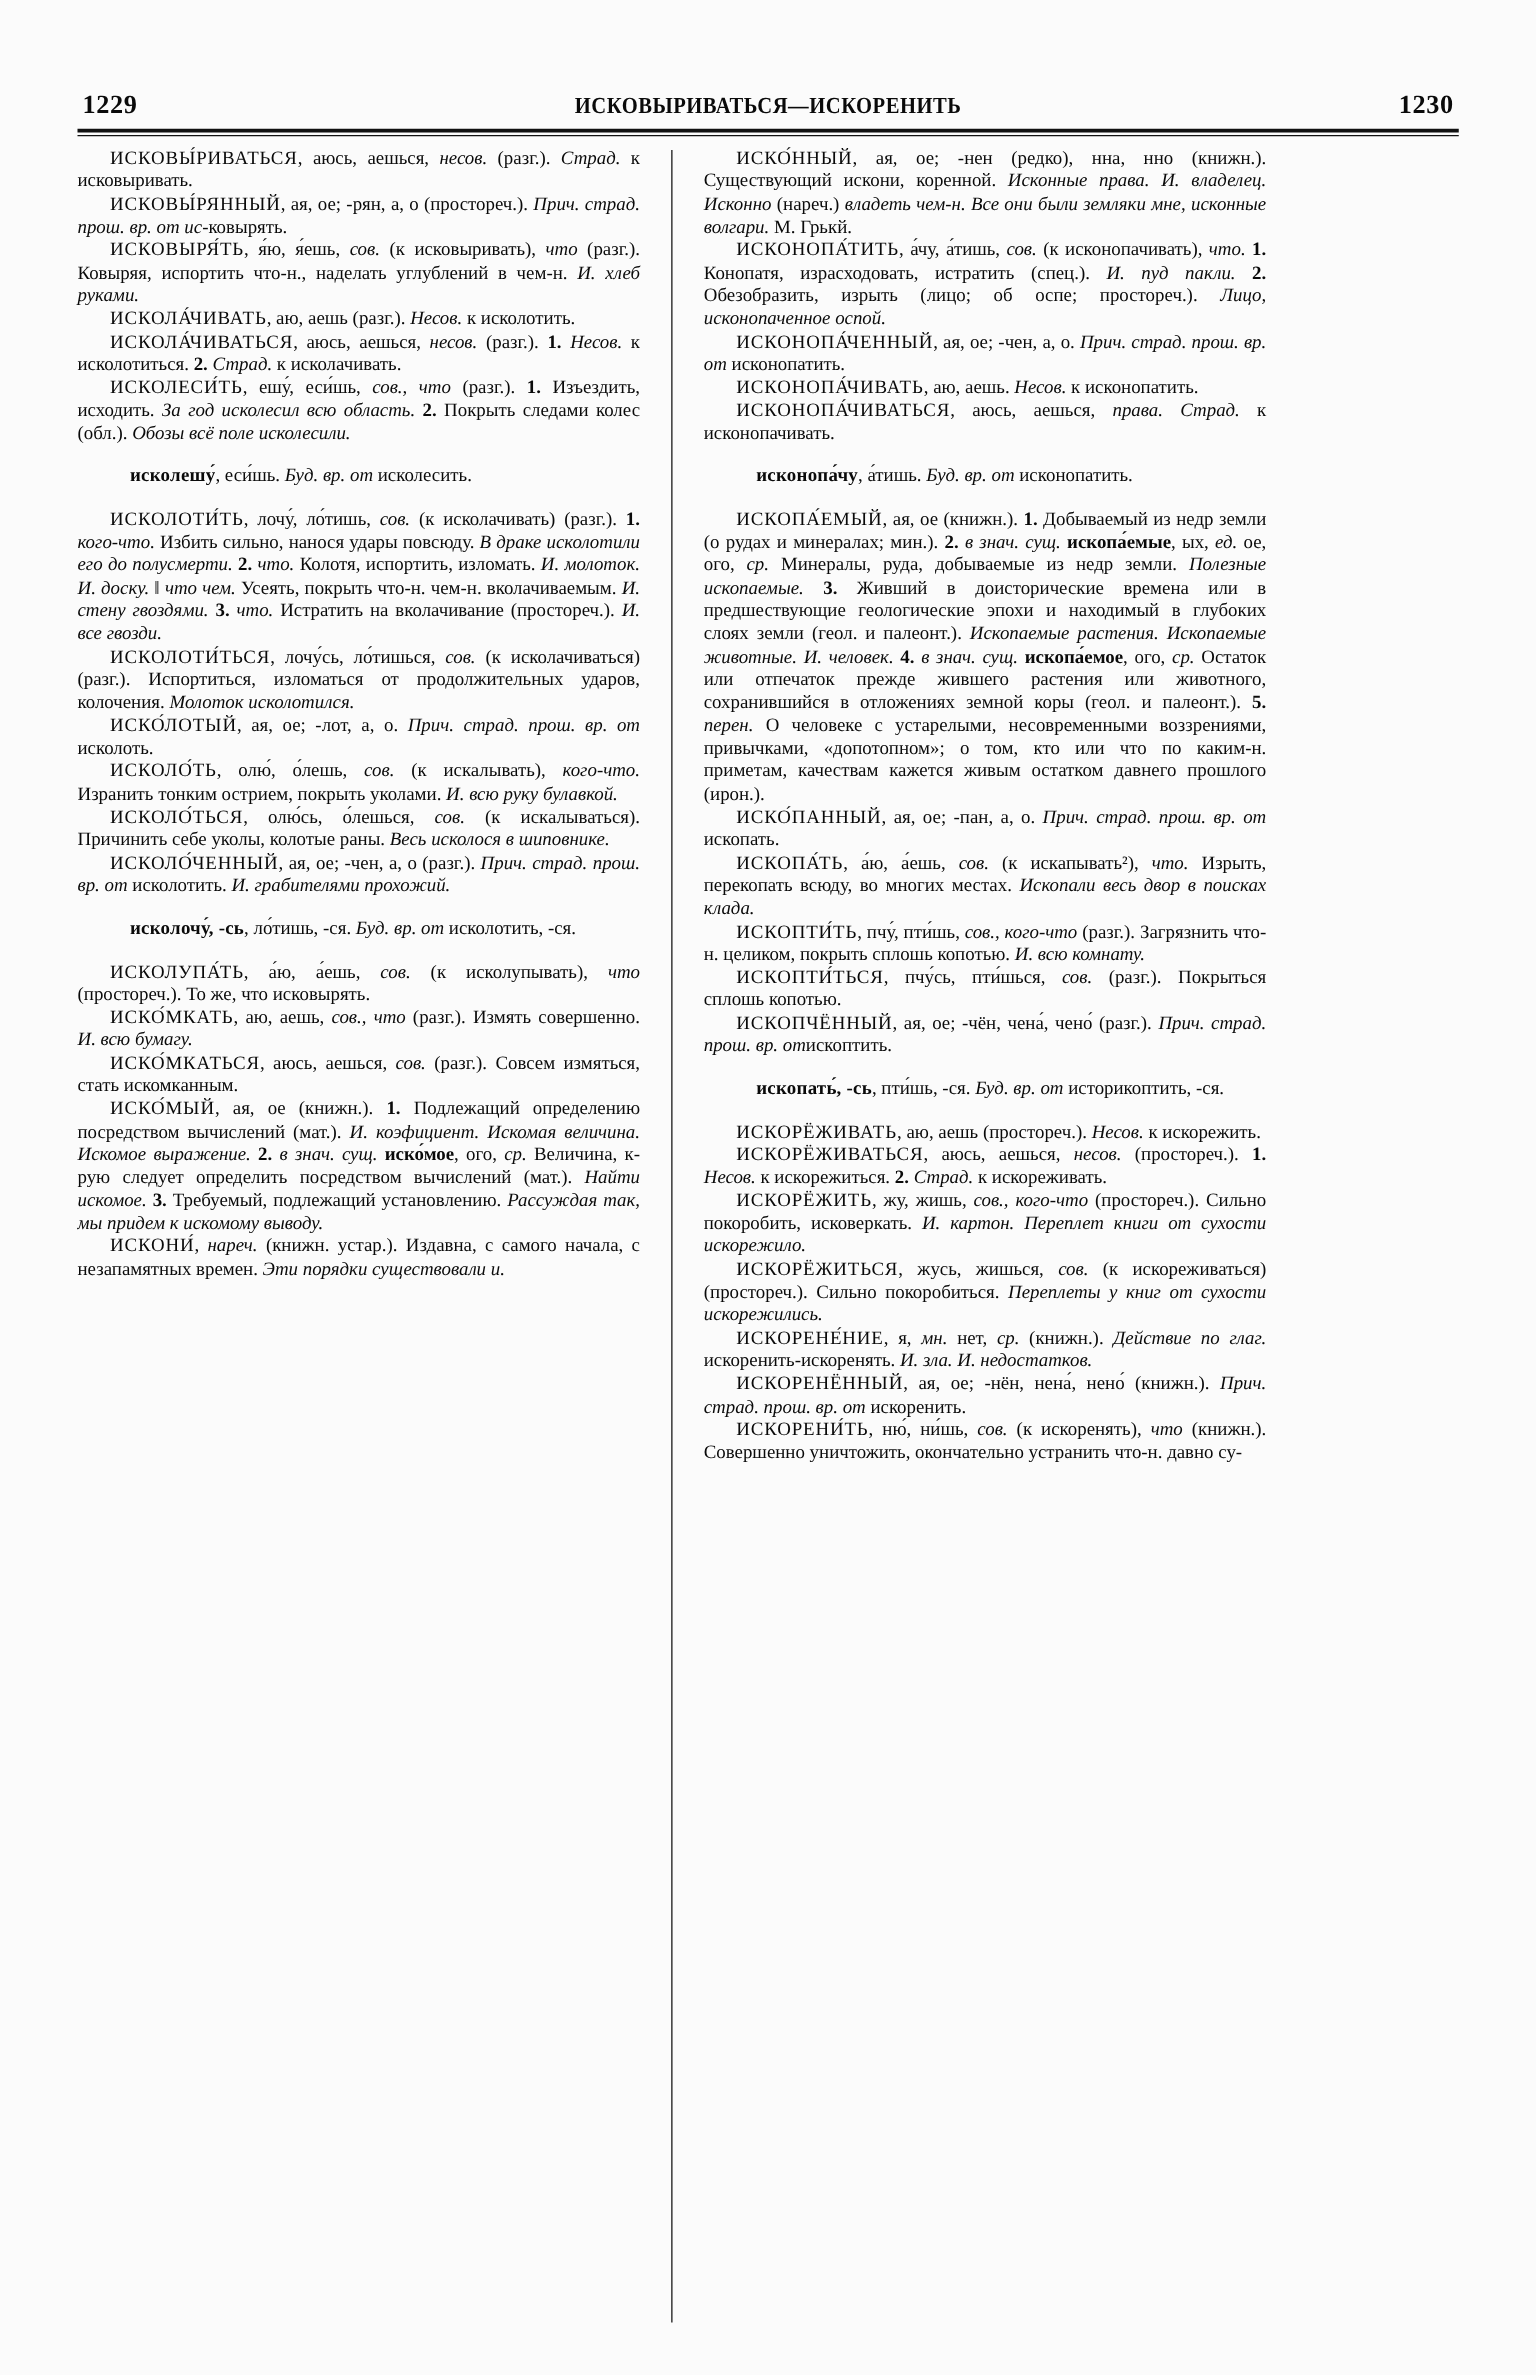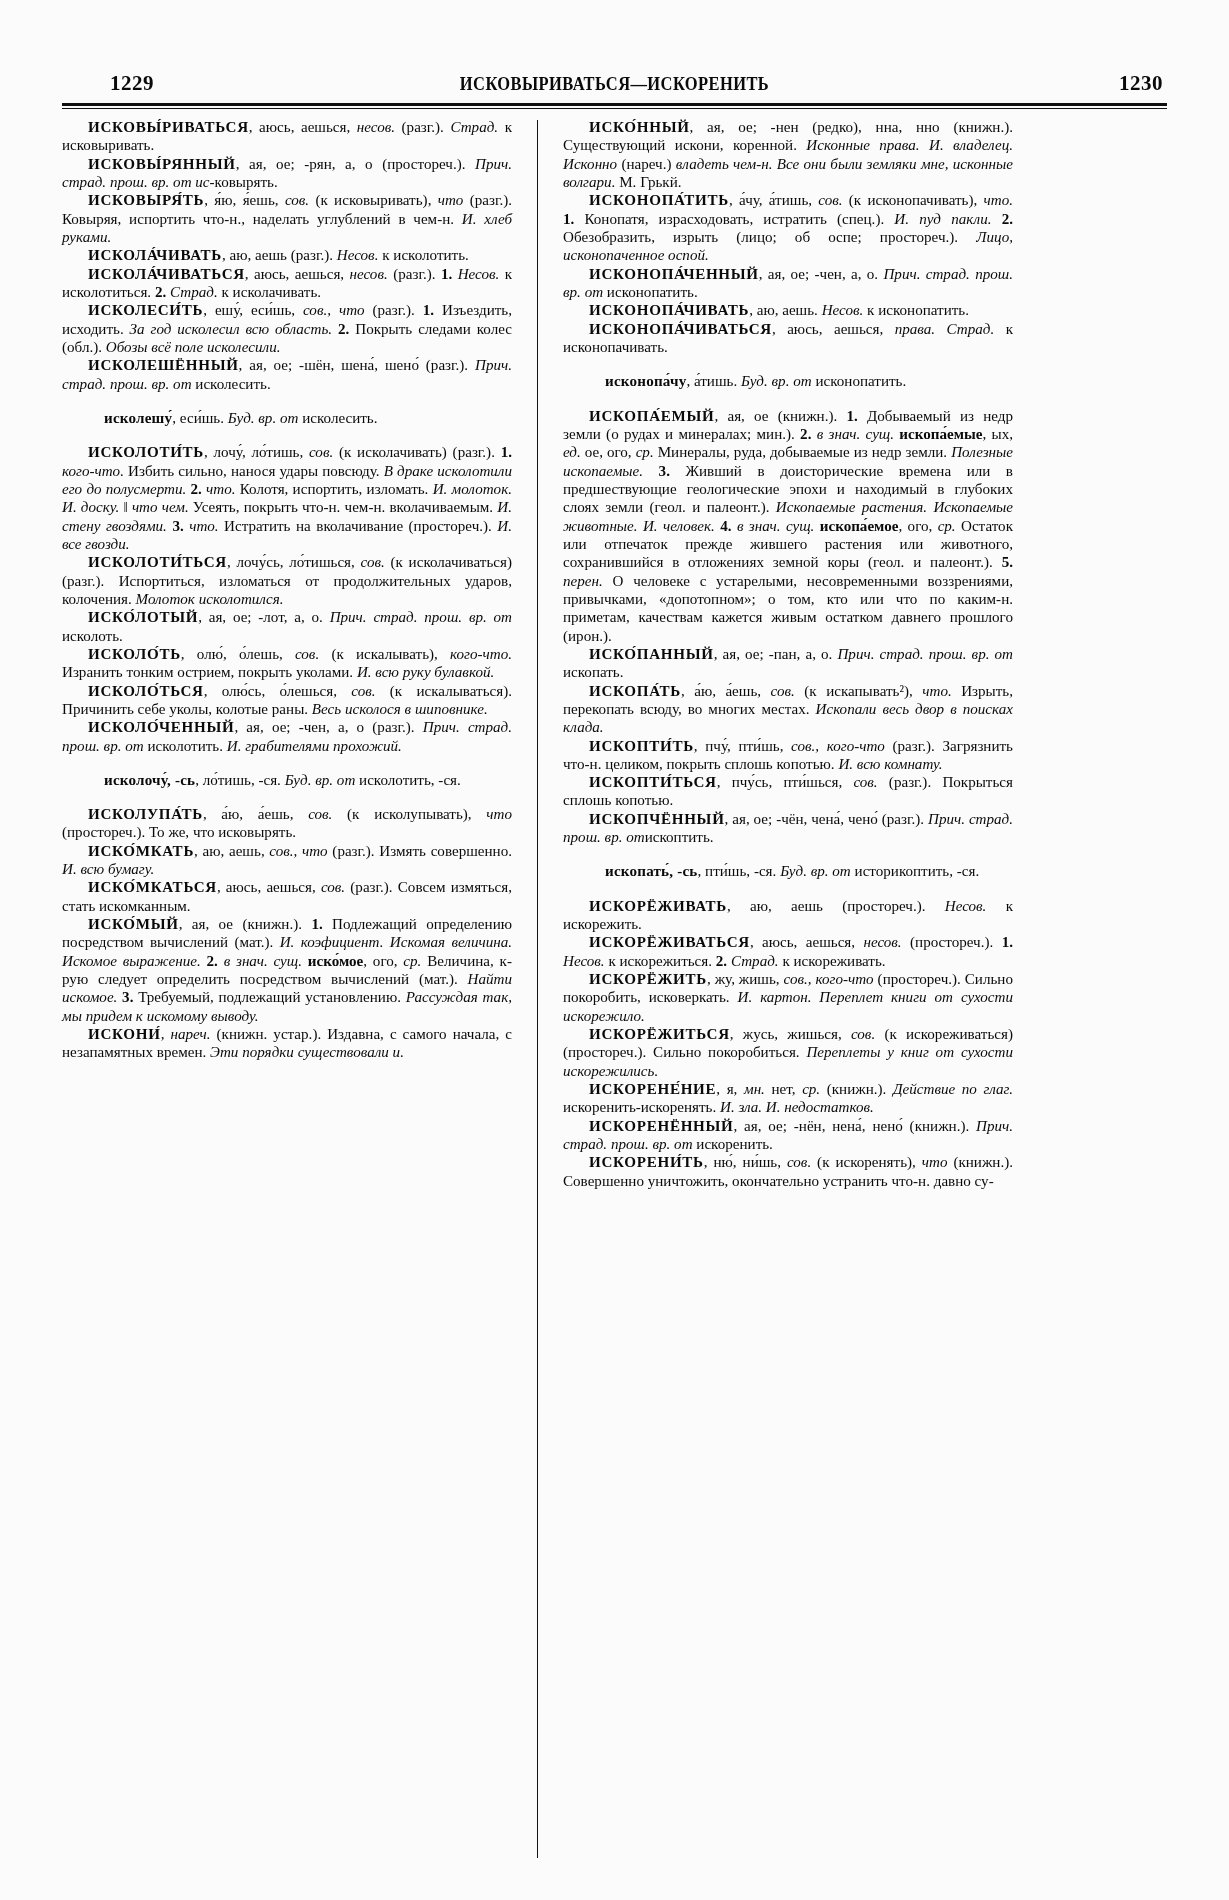--- a/index.html
+++ b/index.html
@@ -19,21 +19,20 @@
   }
   
   .header{
     display:flex;align-items:flex-end;justify-content:space-between;
     height:34px;
     padding:0 4px;
   }
   .folio{
     font-weight:bold;font-size:21px;letter-spacing:.5px;
     font-family:"Liberation Serif","DejaVu Serif",serif;
-    margin-left:44px;
   }
   .runhead{
     font-weight:bold;font-size:16.5px;letter-spacing:.4px;
     transform:scaleY(1.12);
     transform-origin:bottom center;
   }
   .rule{
     margin-top:7px;
     border-top:3px solid #111;
     border-bottom:1px solid #111;
@@ -63,21 +62,21 @@
   .entry{
     text-indent:26px;
     margin:0;
     padding:0;
   }
   .sub{
     text-indent:26px;
     margin:16px;
   }
   .hw{
-    font-weight:bold;
+    font-weight:normal;
     letter-spacing:.7px;
   }
   .hws{            
     font-weight:bold;
     letter-spacing:.2px;
   }
 </style>
 </head>
 <body>
 
@@ -91,21 +90,20 @@
   <div class="rule"></div>
 
   <div class="body">
     <div class="col" id="col-left">
         <p class="entry"><span class="hw">ИСКОВЫ́РИВАТЬСЯ</span><span>, аюсь, аешься, <i>несов.</i> (разг.). <i>Страд.</i> к исковыривать.</span></p>
         <p class="entry"><span class="hw">ИСКОВЫ́РЯННЫЙ</span><span>, ая, ое; -рян, а, о (простореч.). <i>Прич. страд. прош. вр. от ис</i>-ковырять.</span></p>
         <p class="entry"><span class="hw">ИСКОВЫРЯ́ТЬ</span><span>, я́ю, я́ешь, <i>сов.</i> (к исковыривать), <i>что</i> (разг.). Ковыряя, испортить что-н., наделать углублений в чем-н. <i>И. хлеб руками.</i></span></p>
         <p class="entry"><span class="hw">ИСКОЛА́ЧИВАТЬ</span><span>, аю, аешь (разг.). <i>Несов.</i> к исколотить.</span></p>
         <p class="entry"><span class="hw">ИСКОЛА́ЧИВАТЬСЯ</span><span>, аюсь, аешься, <i>несов.</i> (разг.). <b>1.</b> <i>Несов.</i> к исколотиться. <b>2.</b> <i>Страд.</i> к исколачивать.</span></p>
         <p class="entry"><span class="hw">ИСКОЛЕСИ́ТЬ</span><span>, ешу́, еси́шь, <i>сов., что</i> (разг.). <b>1.</b> Изъездить, исходить. <i>За год исколесил всю область.</i> <b>2.</b> Покрыть следами колес (обл.). <i>Обозы всё поле исколесили.</i></span></p>
-        <p class="entry"><span class="hw">ИСКОЛЕШЁННЫЙ</span><span>, ая, ое; -шён, шена́, шено́ (разг.). <i>Прич. страд. прош. вр. от</i> исколесить.</span></p>
         <p class="sub"><span class="hws">исколешу́</span><span>, еси́шь. <i>Буд. вр. от</i> исколесить.</span></p>
         <p class="entry"><span class="hw">ИСКОЛОТИ́ТЬ</span><span>, лочу́, ло́тишь, <i>сов.</i> (к исколачивать) (разг.). <b>1.</b> <i>кого-что.</i> Избить сильно, нанося удары повсюду. <i>В драке исколотили его до полусмерти.</i> <b>2.</b> <i>что.</i> Колотя, испортить, изломать. <i>И. молоток. И. доску.</i> ‖ <i>что чем.</i> Усеять, покрыть что-н. чем-н. вколачиваемым. <i>И. стену гвоздями.</i> <b>3.</b> <i>что.</i> Истратить на вколачивание (простореч.). <i>И. все гвозди.</i></span></p>
         <p class="entry"><span class="hw">ИСКОЛОТИ́ТЬСЯ</span><span>, лочу́сь, ло́тишься, <i>сов.</i> (к исколачиваться) (разг.). Испортиться, изломаться от продолжительных ударов, колочения. <i>Молоток исколотился.</i></span></p>
         <p class="entry"><span class="hw">ИСКО́ЛОТЫЙ</span><span>, ая, ое; -лот, а, о. <i>Прич. страд. прош. вр. от</i> исколоть.</span></p>
         <p class="entry"><span class="hw">ИСКОЛО́ТЬ</span><span>, олю́, о́лешь, <i>сов.</i> (к искалывать), <i>кого-что.</i> Изранить тонким острием, покрыть уколами. <i>И. всю руку булавкой.</i></span></p>
         <p class="entry"><span class="hw">ИСКОЛО́ТЬСЯ</span><span>, олю́сь, о́лешься, <i>сов.</i> (к искалываться). Причинить себе уколы, колотые раны. <i>Весь исколося в шиповнике.</i></span></p>
         <p class="entry"><span class="hw">ИСКОЛО́ЧЕННЫЙ</span><span>, ая, ое; -чен, а, о (разг.). <i>Прич. страд. прош. вр. от</i> исколотить. <i>И. грабителями прохожий.</i></span></p>
         <p class="sub"><span class="hws">исколочу́, -сь</span><span>, ло́тишь, -ся. <i>Буд. вр. от</i> исколотить, -ся.</span></p>
         <p class="entry"><span class="hw">ИСКОЛУПА́ТЬ</span><span>, а́ю, а́ешь, <i>сов.</i> (к исколупывать), <i>что</i> (простореч.). То же, что исковырять.</span></p>
         <p class="entry"><span class="hw">ИСКО́МКАТЬ</span><span>, аю, аешь, <i>сов., что</i> (разг.). Измять совершенно. <i>И. всю бумагу.</i></span></p>

